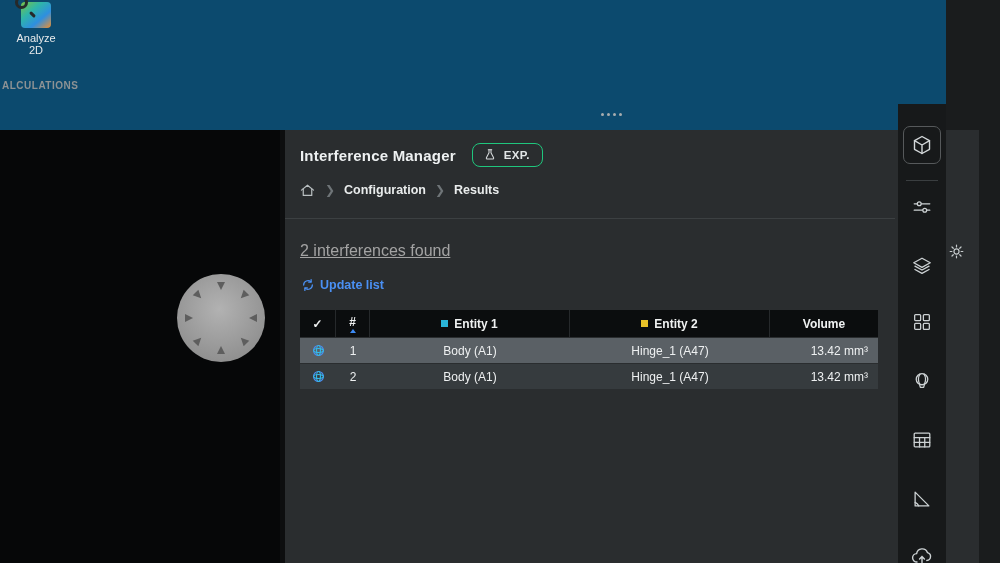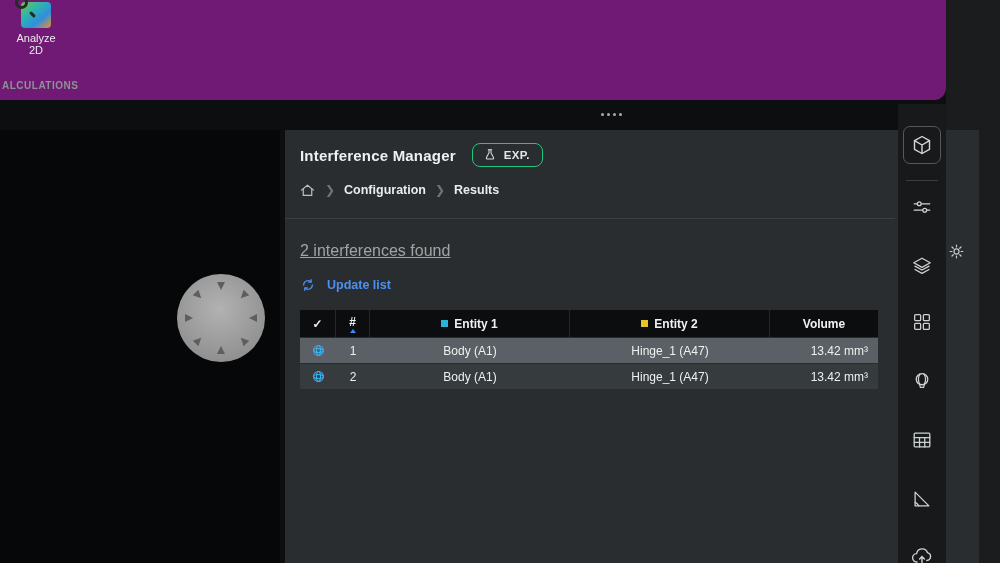--- a/index.html
+++ b/index.html
@@ -8,22 +8,22 @@
     width:1000px; height:563px; position:relative; overflow:hidden;
     background:#0d0e0f; font-family:"Liberation Sans", sans-serif;
     -webkit-font-smoothing:antialiased;
   }
 
   
   .right-strip { position:absolute; left:946px; top:0; width:54px; height:563px; background:#1a1c1d; }
 
   
   .topbar {
-    position:absolute; left:0; top:0; width:946px; height:100px;
-    background:#701a75; border-bottom-right-radius:12px;
+    position:absolute; left:0; top:0; width:946px; height:130px;
+    background:#0c4a6e; border-bottom-right-radius:12px;
   }
   .analyze-tool { position:absolute; left:6px; top:0; width:60px; text-align:center; color:#e9ebec; font-size:11px; line-height:12px; cursor:default; }
   .analyze-icon { width:30px; height:26px; margin:2px auto 4px; position:relative; border-radius:4px;
     background:linear-gradient(140deg,#7cc143 0%,#2fb6a8 34%,#2e8fe0 66%,#ef8f2e 100%); }
   .mag { position:absolute; left:-6px; top:-6px; width:13px; height:13px; border:3px solid #26292a; border-radius:50%; }
   .mag-handle { position:absolute; left:10px; top:9px; width:3px; height:7px; background:#26292a; transform:rotate(-45deg); border-radius:2px; }
   .calc-label { position:absolute; left:2px; top:80px; color:#8d9294; font-size:10px; font-weight:700; letter-spacing:.5px; }
 
   
   .dots-handle { position:absolute; left:601px; top:113px; display:flex; gap:3px; cursor:row-resize; }
@@ -48,21 +48,21 @@
   .chev { color:#6f7578; font-size:12px; font-weight:400; }
   .home-btn { display:flex; align-items:center; color:#b9bfc1; cursor:pointer; }
 
   .hdivider { position:absolute; left:0; top:88px; width:610px; height:1px; background:#3c4042; }
 
   .status-row { position:absolute; left:15px; right:12px; top:109px; height:24px; display:flex; align-items:center; }
   .status-text { font-size:16px; color:#a3a3a3;text-decoration:underline; }
   .flex-spacer { flex:1; }
   .mini-btn { width:22px; height:22px; display:flex; align-items:center; justify-content:center; color:#c6cbcd; margin-left:7px; cursor:pointer; }
 
-  .update-row { position:absolute; left:15px; top:147px; display:flex; align-items:center; gap:11px;
+  .update-row { position:absolute; left:15px; top:147px; display:flex; align-items:center; gap:4px;
     color:#4a90f4; font-size:12.5px; font-weight:600; cursor:pointer; }
 
   
   .ifx-table { position:absolute; left:15px; top:180px; width:578px; }
   .thead, .trow { display:grid; grid-template-columns:36px 34px 200px 200px 108px; align-items:center; }
   .thead { height:27px; background:#0b0d0e; color:#f0f2f2; font-size:12px; font-weight:700; }
   .hcell { height:100%; display:flex; align-items:center; justify-content:center; gap:6px; border-right:1px solid #26292b; cursor:pointer; }
   .hcell:last-child { border-right:none; }
   .hc-num { flex-direction:column; gap:0; line-height:11px; padding-top:2px; }
   .sort-up { width:0; height:0; border-left:3.5px solid transparent; border-right:3.5px solid transparent; border-bottom:4px solid #3d8bf5; margin-top:1px; }

